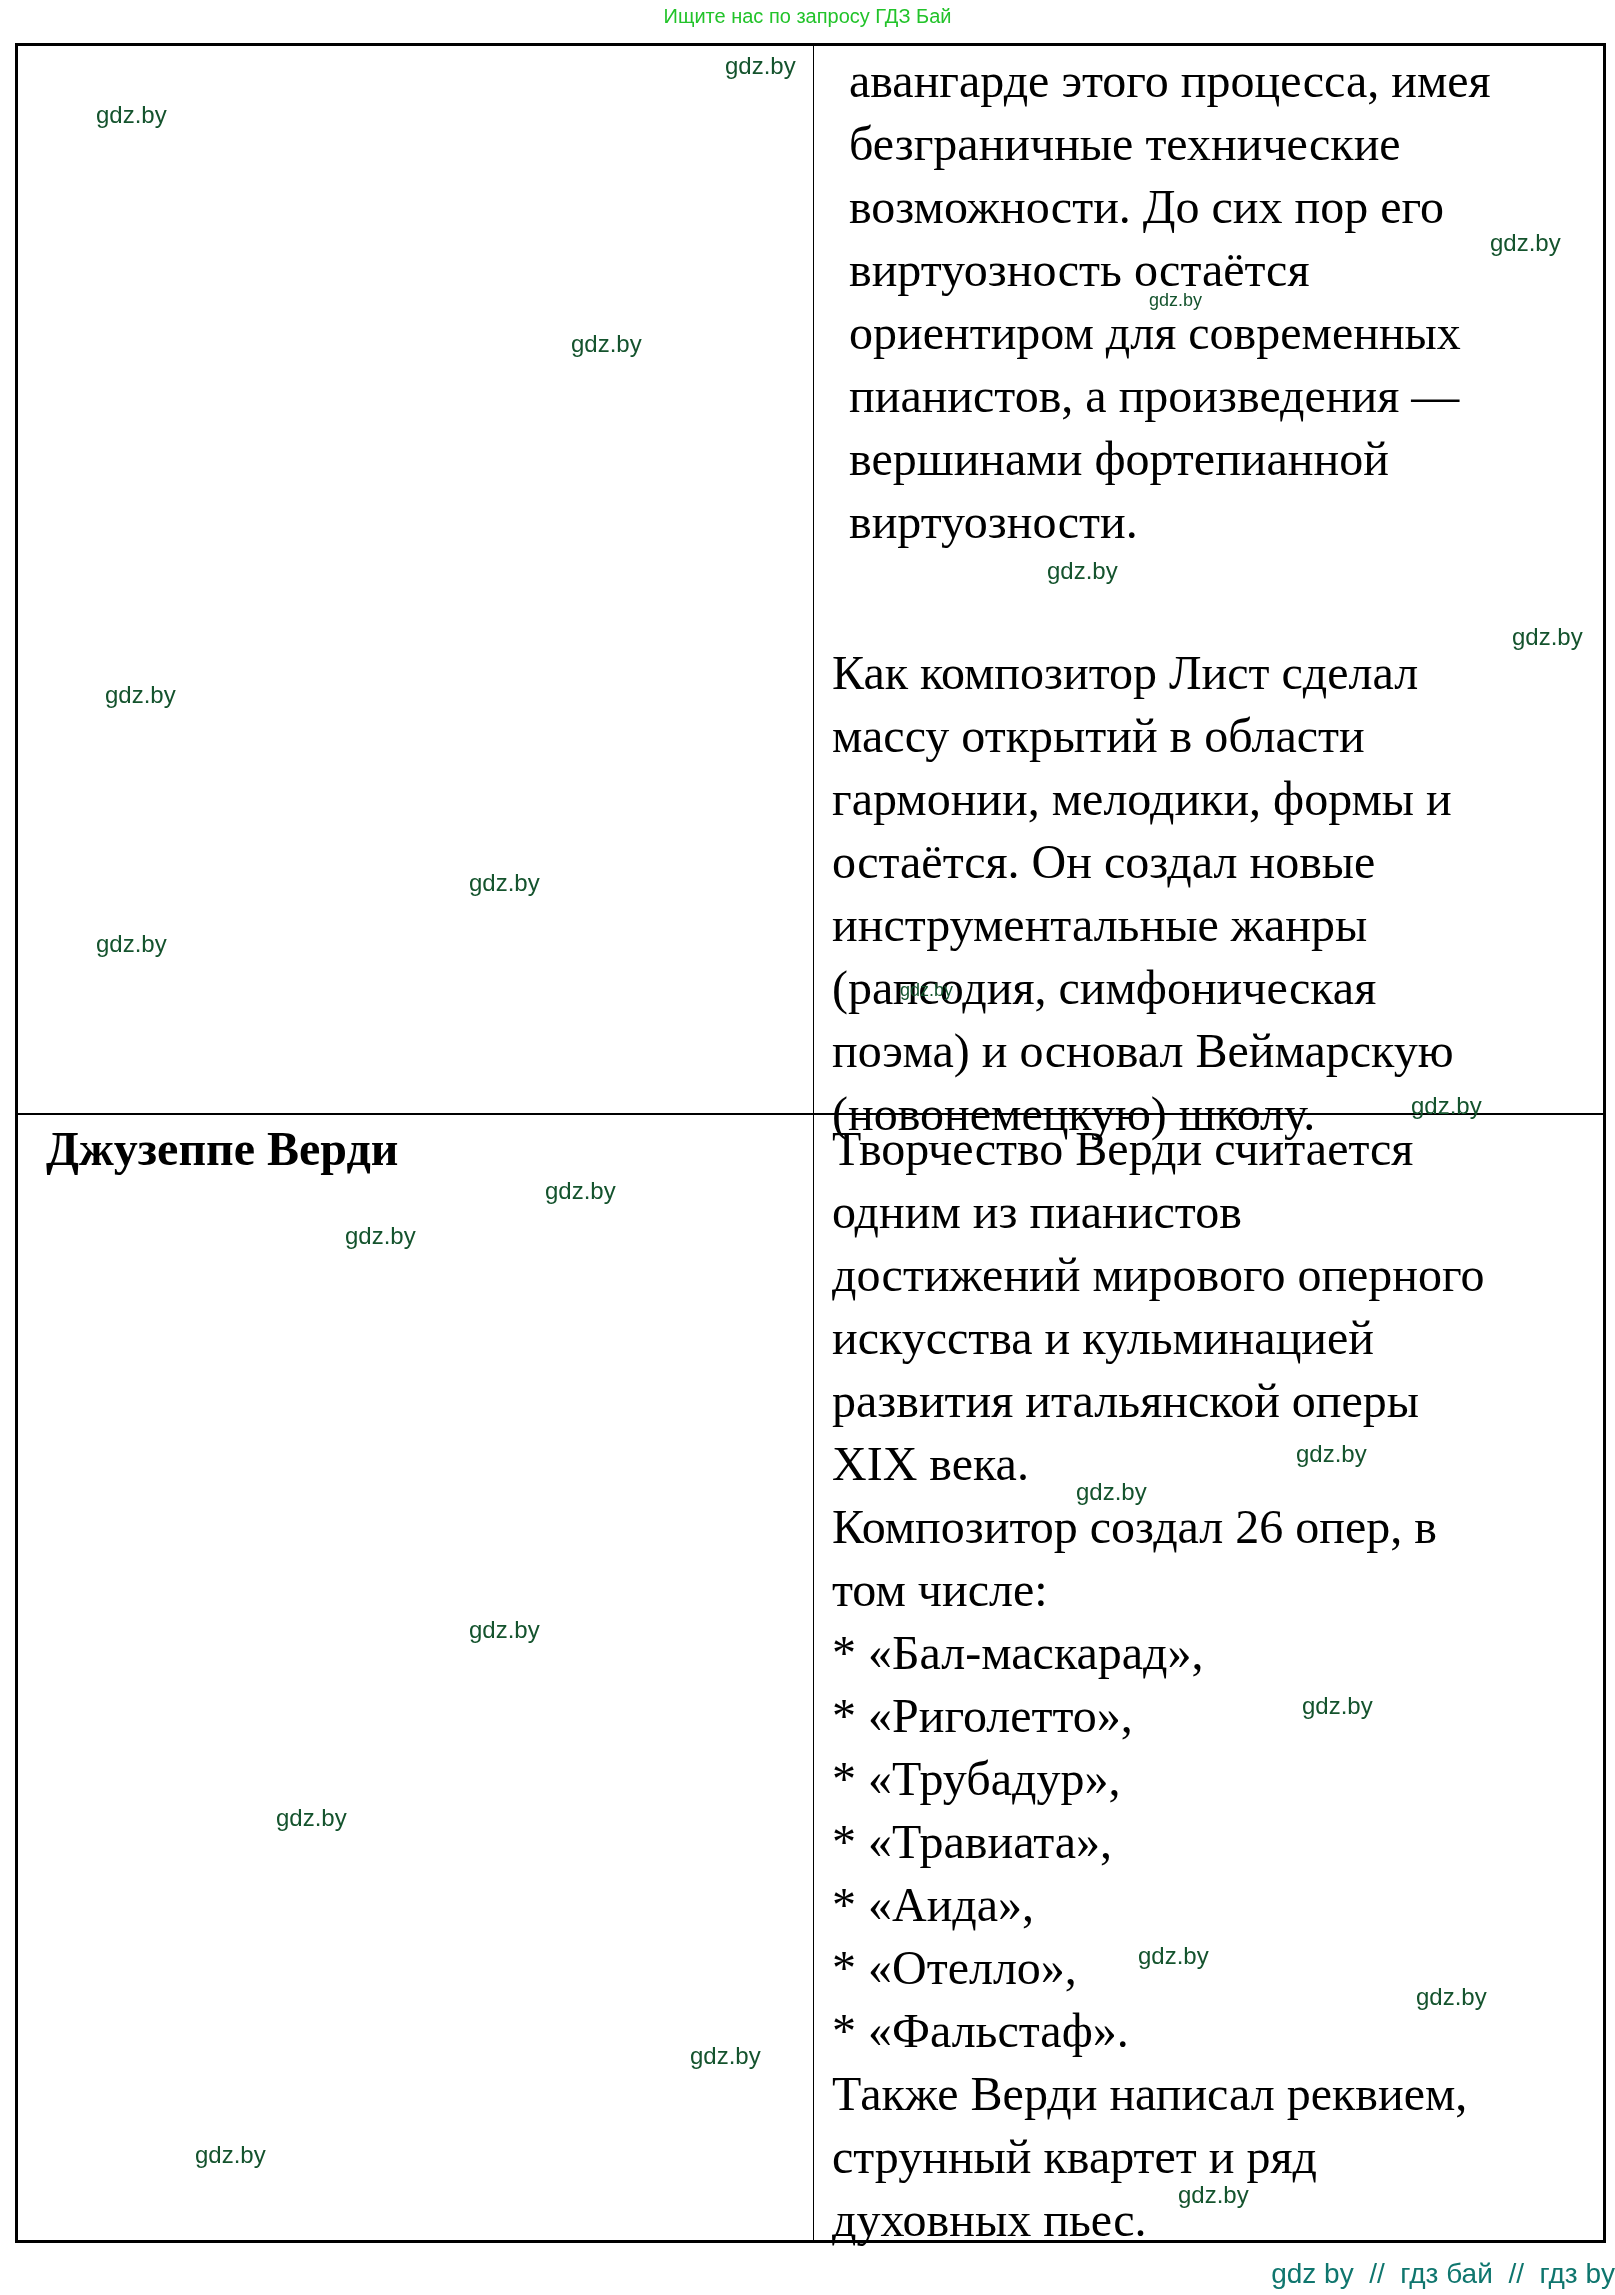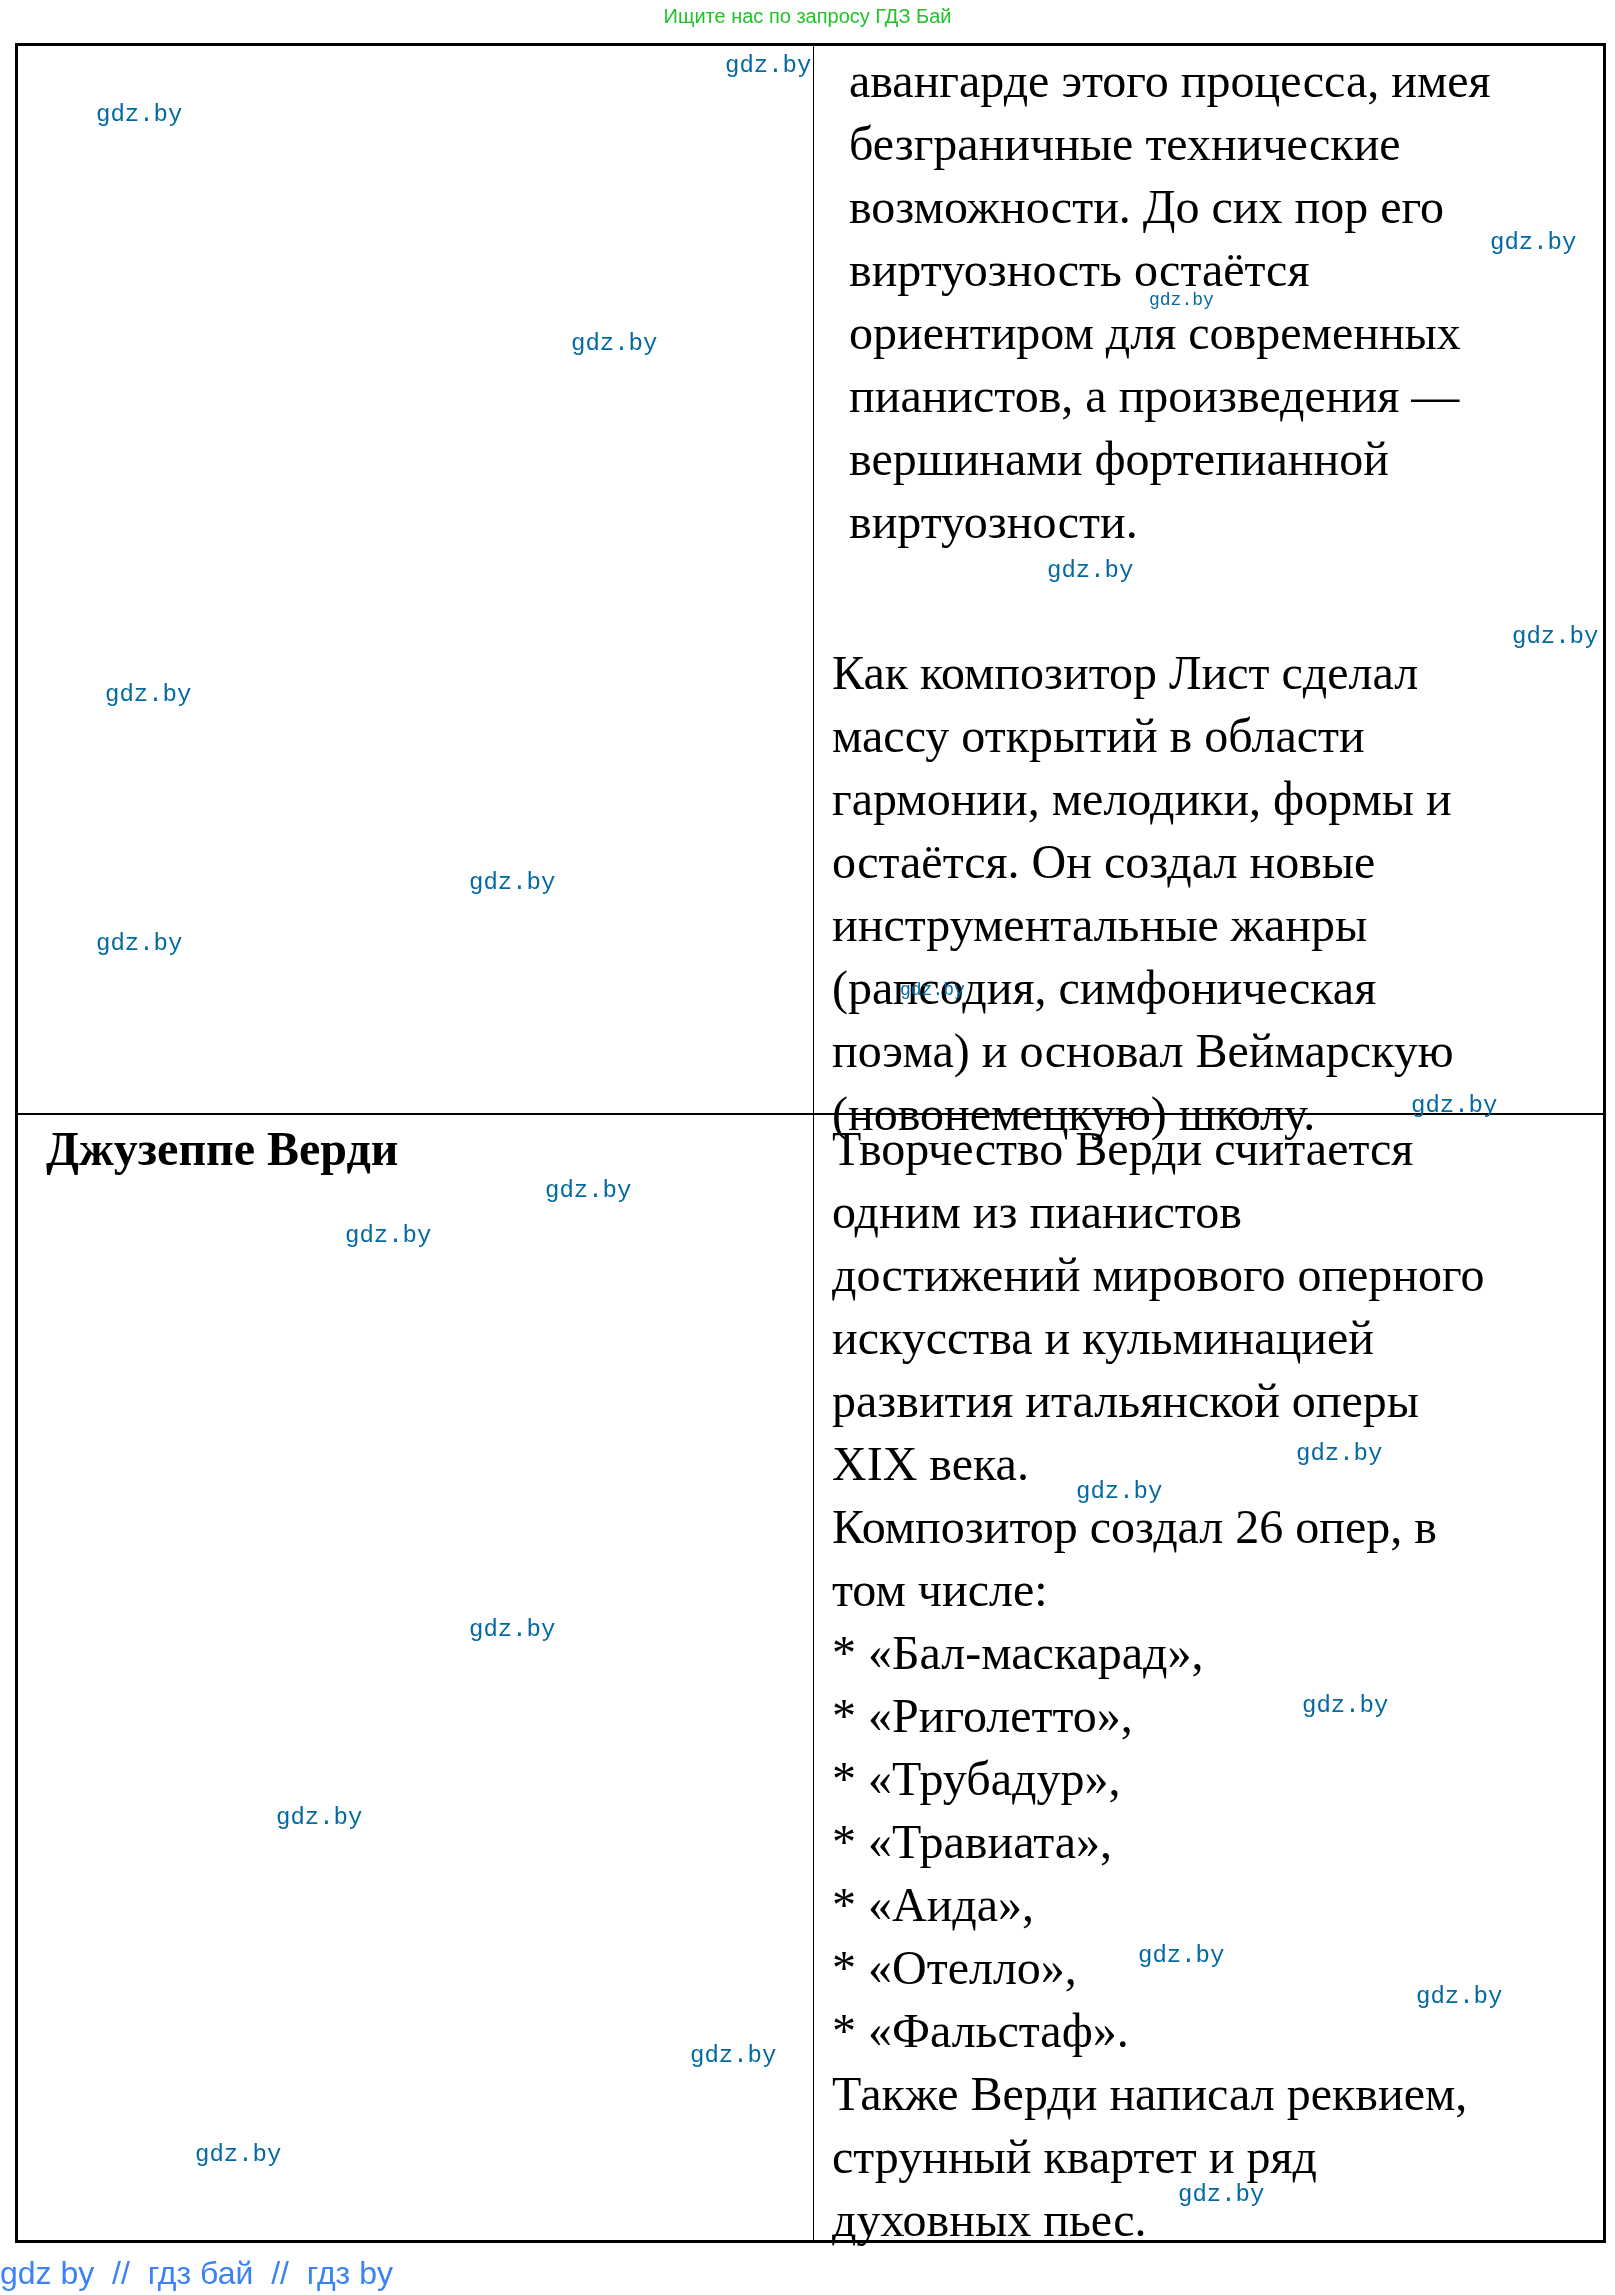--- a/index.html
+++ b/index.html
@@ -3,23 +3,23 @@
 <meta charset="utf-8">
 <style>
   html,body{margin:0;padding:0;background:#fff;}
   body{width:1615px;height:2295px;position:relative;overflow:hidden;font-family:"Liberation Serif","DejaVu Serif",serif;color:#000;}
   .banner{position:absolute;top:0;left:0;width:1615px;height:33px;text-align:center;font-family:"Liberation Sans","DejaVu Sans",sans-serif;font-size:20px;line-height:33px;color:#22c32a;}
   .table{position:absolute;left:14.7px;top:43px;width:1591px;height:2200px;border:3.3px solid #000;box-sizing:border-box;}
   .vdiv{position:absolute;left:795px;top:0;width:1.6px;height:100%;background:#000;}
   .hdiv{position:absolute;left:0;top:1067px;width:100%;height:1.6px;background:#000;}
   .lines{position:absolute;font-size:48px;line-height:63px;white-space:nowrap;}
   .lines div{height:63px;}
-  .wm{position:absolute;font-family:Liberation Mono, monospace;font-size:24px;color:#0369a1;white-space:nowrap;line-height:1;}
+  .wm{position:absolute;font-family:Liberation Sans, sans-serif;font-size:24px;color:#14532d;white-space:nowrap;line-height:1;}
   .wm.small{font-size:18px;}
-  .footer{position:absolute;left:0;top:2257px;width:1615px;text-align:left;font-family:"Liberation Sans","DejaVu Sans",sans-serif;font-size:32px;line-height:33px;color:#3b82f6;white-space:pre;}
+  .footer{position:absolute;left:0;top:2257px;width:1615px;text-align:right;font-family:"Liberation Sans","DejaVu Sans",sans-serif;font-size:28px;line-height:33px;color:#0f766e;white-space:pre;}
 </style>
 </head>
 <body>
 
 <div class="banner">Ищите нас по запросу ГДЗ Бай</div>
 
 <div class="table">
   <div class="vdiv"></div>
   <div class="hdiv"></div>
 </div>

